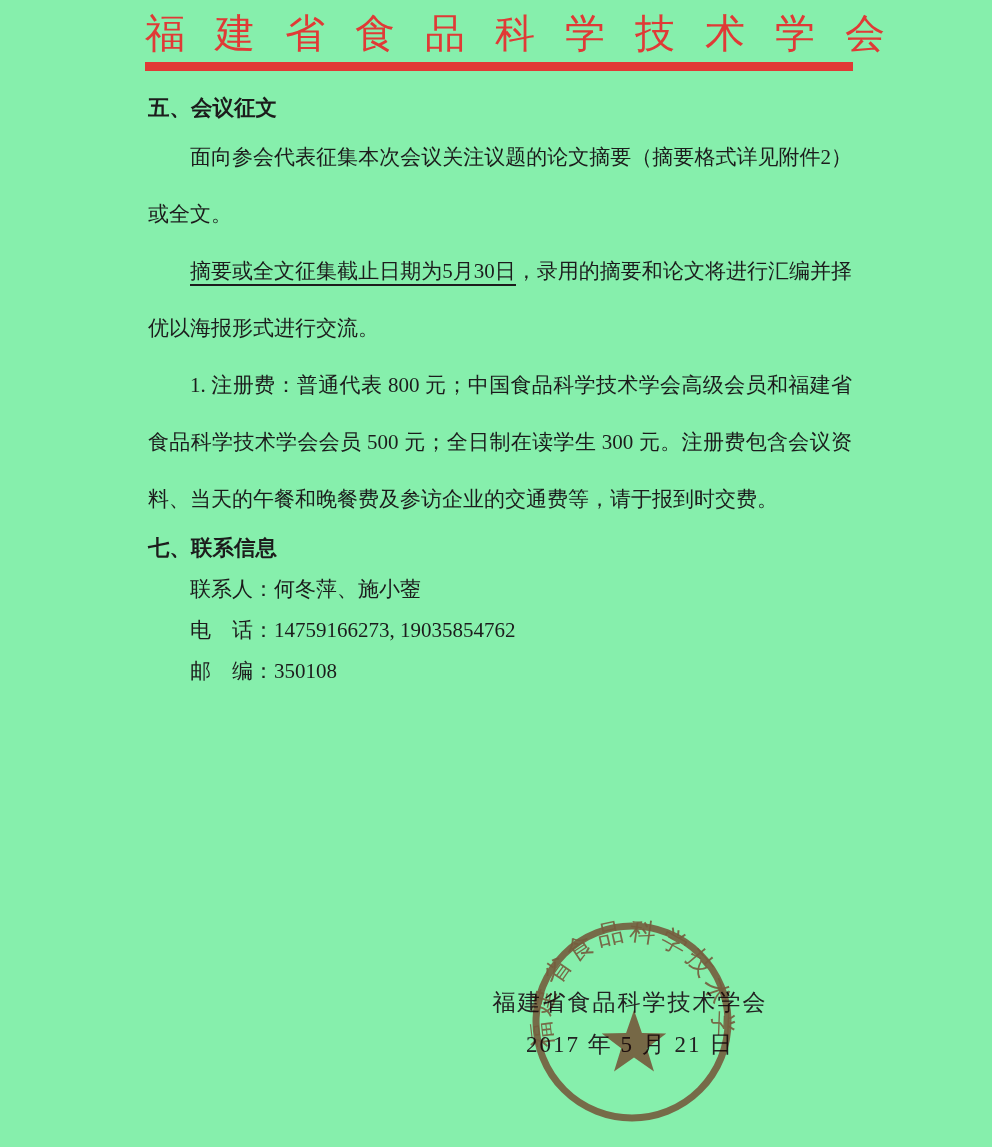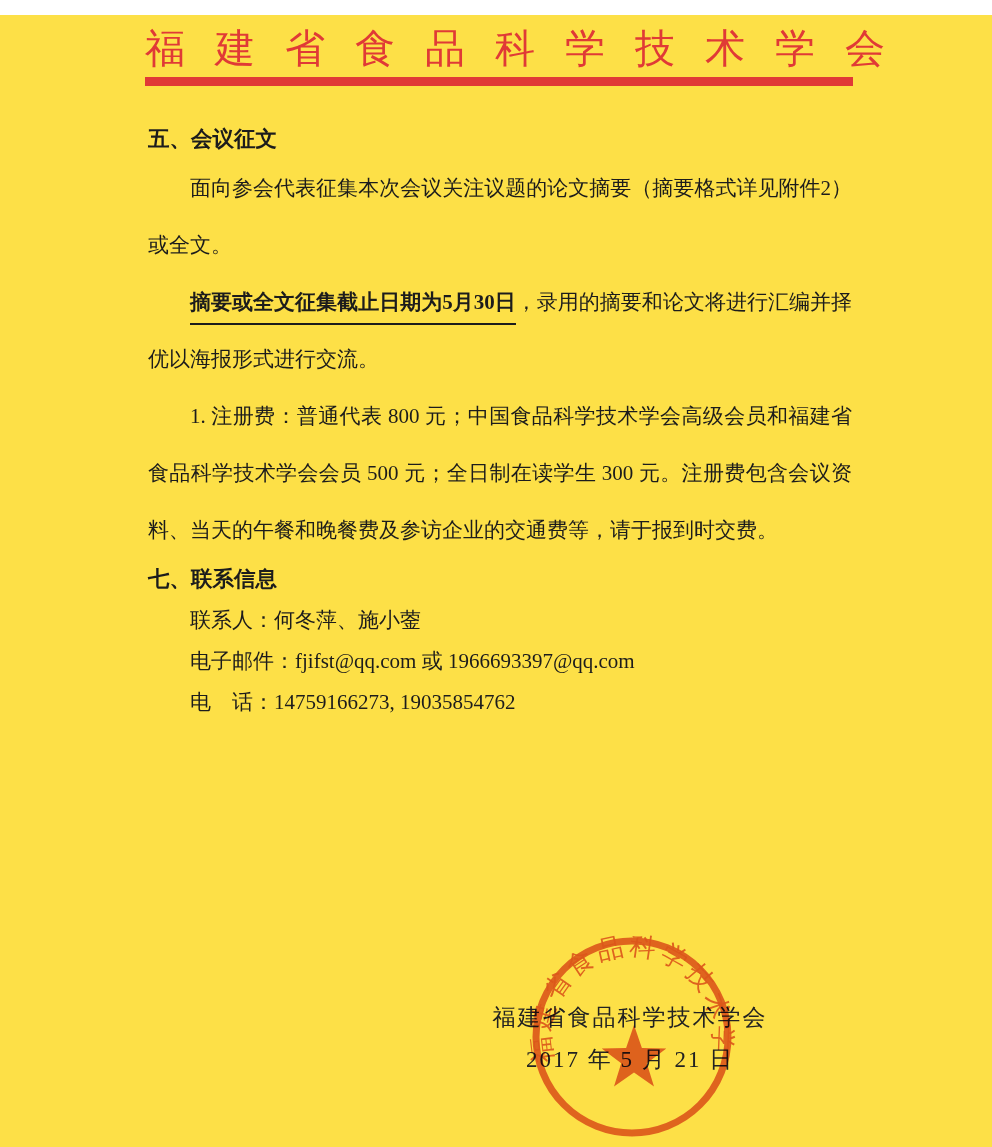--- a/index.html
+++ b/index.html
@@ -9,21 +9,21 @@
   }
   * { box-sizing: border-box; margin: 0; padding: 0; }
   html, body { background: #ffffff; }
   body {
     width: 992px; height: 1147px;
     position: relative;
     font-family: "Liberation Serif", "DejaVu Serif", serif;
     color: var(--text-black);
     overflow: hidden;
   }
-  .page { position: absolute; inset: 0; background: #fde047; margin-top: 15px; }
+  .page { position: absolute; inset: 0; background: #86efac; }
 
   
   .letterhead {
     position: absolute;
     left: 145px; top: 10px; width: 708px;
     text-align: center;
   }
   .letterhead-title {
     font-size: 40px;
     line-height: 48px;
@@ -34,38 +34,38 @@
   }
   .letterhead-rule {
     margin-top: 4px;
     height: 9px;
     background: var(--accent-red);
   }
 
   
   .content {
     position: absolute;
-    left: 148px; top: 104px; width: 704px;
+    left: 148px; top: 88px; width: 704px;
     font-size: 21px;
     line-height: 41px;
   }
   .section-heading {
     font-size: 21.5px;
     font-weight: bold;
     line-height: 41px;
   }
   .para {
     text-indent: 2em;
     text-align: justify;
     line-height: 57px;
   }
   .deadline-emphasis {
-    font-weight: bold;
+    font-weight: normal;
     border-bottom: 2px solid var(--text-black);
-    padding-bottom: 9px;
+    padding-bottom: 1px;
   }
   .contact-line {
     padding-left: 2em;
     line-height: 41px;
     white-space: nowrap;
   }
   .contact-label { display: inline-block; }
 
   
   .signature {
@@ -104,25 +104,25 @@
     <div class="section-heading">五、会议征文</div>
     <div class="para">面向参会代表征集本次会议关注议题的论文摘要（摘要格式详见附件2）或全文。</div>
     <div class="para"><span class="deadline-emphasis">摘要或全文征集截止日期为5月30日</span><span>，录用的摘要和论文将进行汇编并择优以海报形式进行交流。</span></div>
 
     <div class="para">1. 注册费：普通代表 800 元；中国食品科学技术学会高级会员和福建省食品科学技术学会会员 500 元；全日制在读学生 300 元。注册费包含会议资料、当天的午餐和晚餐费及参访企业的交通费等，请于报到时交费。</div>
 
     <div class="section-heading">七、联系信息</div>
 
     <div class="contact-line"><span class="contact-label">联系人：</span><span>何冬萍、施小蓥</span></div>
 
-    <div class="contact-line"><span class="contact-label">电子邮件：</span><span>fjifst@qq.com 或 1966693397@qq.com</span></div>
 
     <div class="contact-line"><span class="contact-label">电　话：</span><span>14759166273, 19035854762</span></div>
 
 
+    <div class="contact-line"><span class="contact-label">邮　编：</span><span>350108</span></div>
   </div>
 
   <div class="signature">
     <div class="signature-org">福建省食品科学技术学会</div>
     <div class="signature-date">2017 年 5 月 21 日</div>
   </div>
 
   <svg class="seal" viewBox="-106 -106 212 212" xmlns="http://www.w3.org/2000/svg">
     <circle r="96" fill="none" stroke="#d94c42" stroke-width="7" opacity="0.9"></circle>
     <path d="M0,-34 L7.9,-10.9 L32.3,-10.5 L12.8,4.2 L20,27.5 L0,13.5 L-20,27.5 L-12.8,4.2 L-32.3,-10.5 L-7.9,-10.9 Z" fill="#d94c42" opacity="0.92" transform="translate(2,22)"></path>

